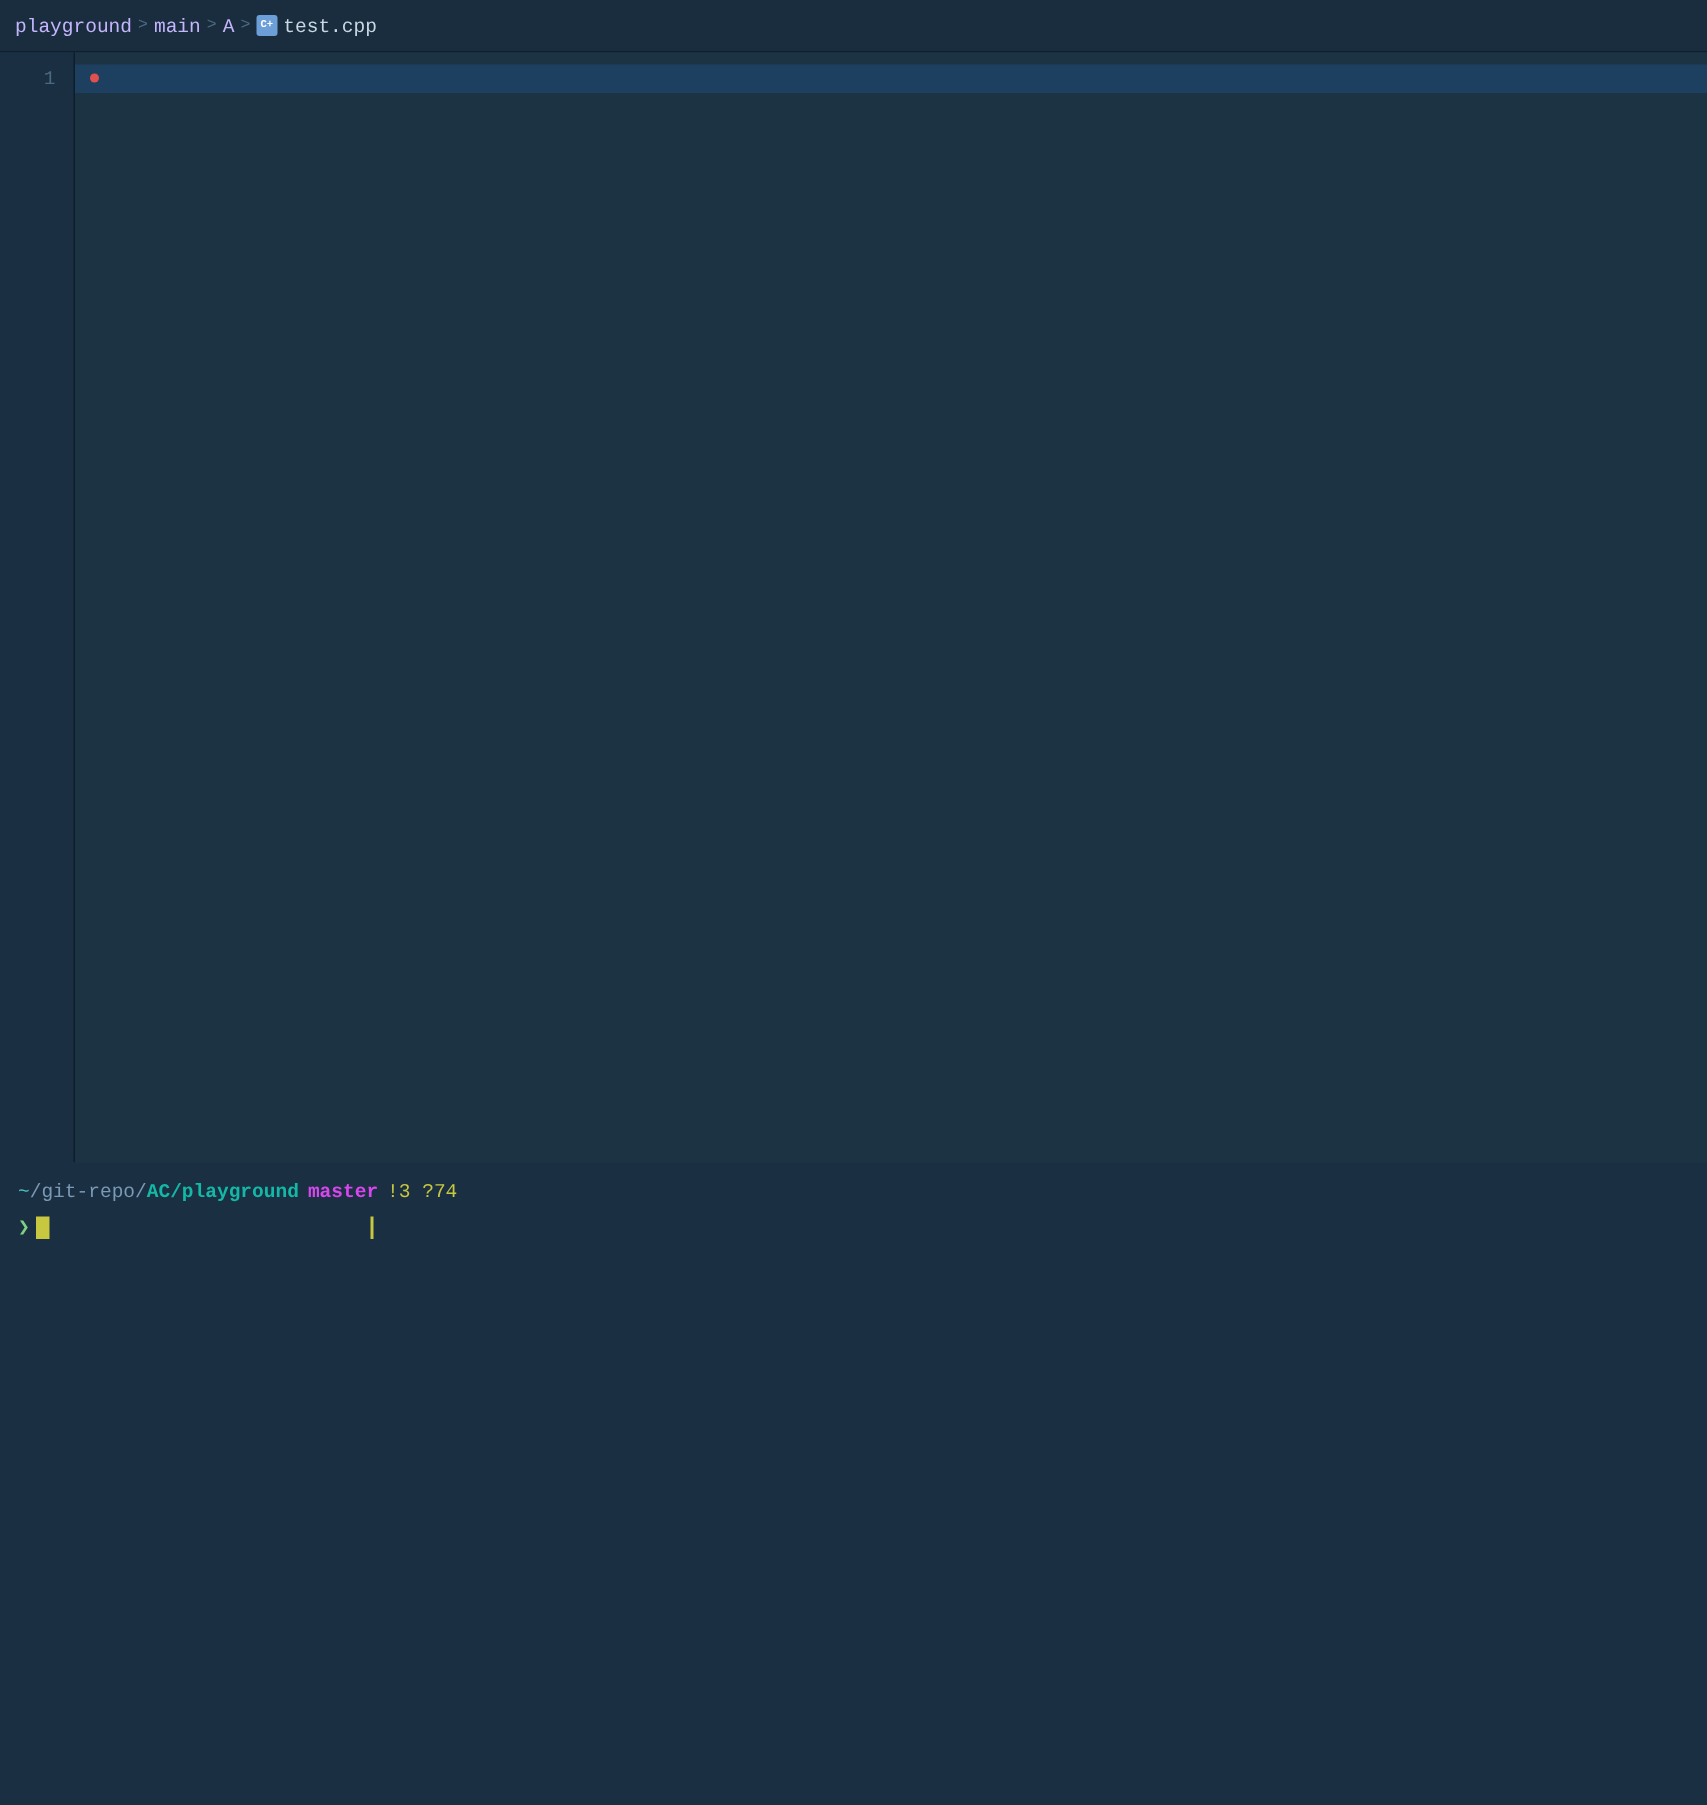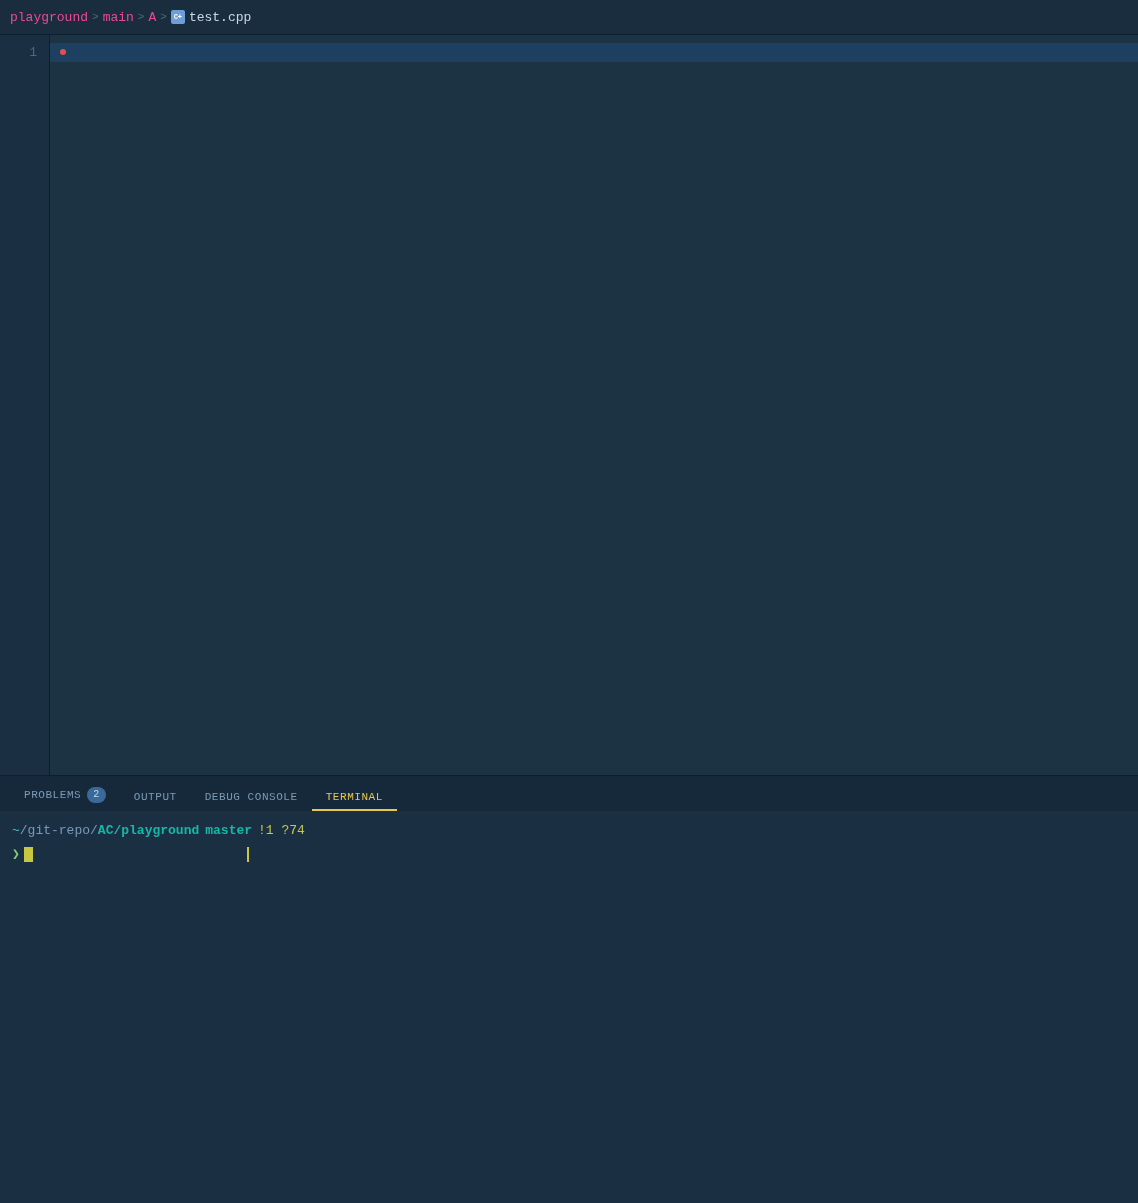--- a/index.html
+++ b/index.html
@@ -22,21 +22,21 @@
       background-color: #1a2d3e;
       display: flex;
       align-items: center;
       padding: 0 10px;
       gap: 4px;
       font-size: 13px;
       border-bottom: 1px solid #0d1f2d;
     }
 
     .breadcrumb-item {
-      color: #ec4899;
+      color: #c4b5fd;
     }
 
     .breadcrumb-item.file {
       color: #c8d8e4;
       display: flex;
       align-items: center;
       gap: 4px;
     }
 
     .breadcrumb-sep {
@@ -164,21 +164,21 @@
     .term-slash {
       color: #7a9ab5;
     }
 
     .term-bold-path {
       color: #14b8a6;
       font-weight: bold;
     }
 
     .term-branch {
-      color: #14b8a6;
+      color: #d946ef;
       font-weight: bold;
       margin-left: 6px;
     }
 
     .term-status {
       color: #c8c840;
       margin-left: 6px;
     }
 
     .term-cursor-line {
@@ -236,43 +236,28 @@
     <span>1</span>
   </div>
   <div class="editor-content">
     <div class="editor-cursor-line"></div>
     <div class="error-dot"></div>
   </div>
 </div>
 
 <div class="bottom-panel">
 
-  <div class="panel-tabs">
-    <div class="panel-tab">
-      <span>PROBLEMS</span>
-      <span class="badge">2</span>
-    </div>
-    <div class="panel-tab">
-      <span>OUTPUT</span>
-    </div>
-    <div class="panel-tab">
-      <span>DEBUG CONSOLE</span>
-    </div>
-    <div class="panel-tab active">
-      <span>TERMINAL</span>
-    </div>
-  </div>
 
   <div class="terminal-area">
     <div class="terminal-prompt-line">
       <span class="term-path">~</span>
       <span class="term-slash">/git-repo/</span>
       <span class="term-bold-path">AC/playground</span>
       <span class="term-branch">master</span>
-      <span class="term-status">!1 ?74</span>
+      <span class="term-status">!3 ?74</span>
     </div>
     <div class="term-cursor-line">
       <span class="term-chevron">❯</span>
       <span class="term-cursor-block"></span>
       <span class="term-text-cursor"></span>
     </div>
   </div>
 </div>
 
 </body></html>

